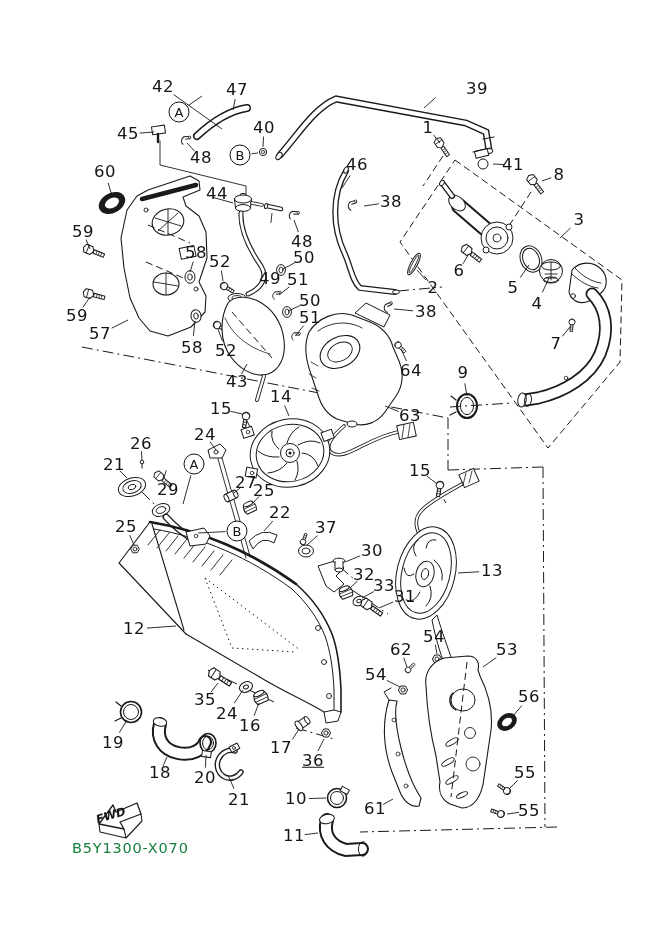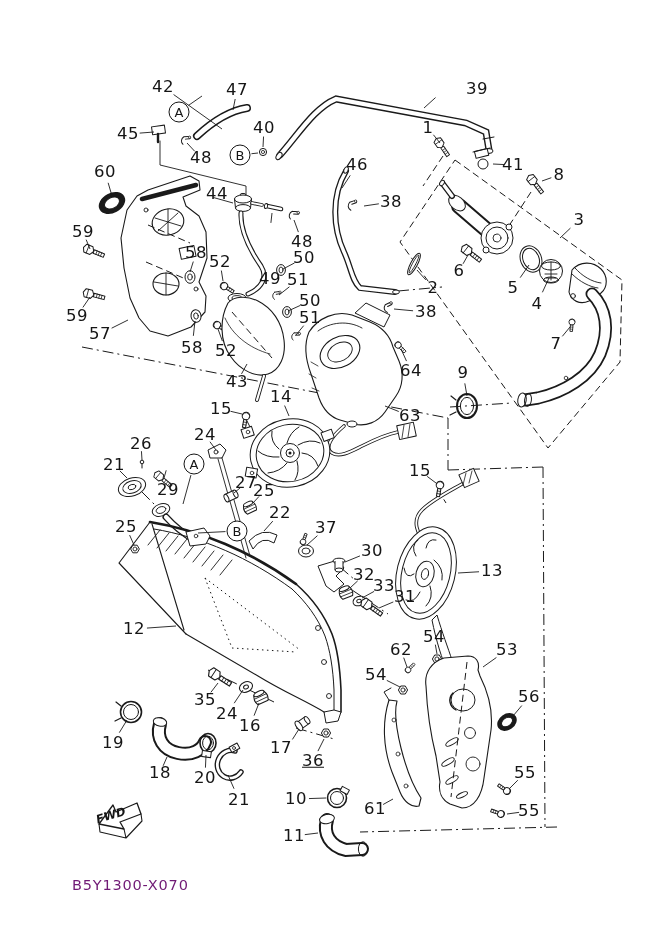--- a/index.html
+++ b/index.html
@@ -12,21 +12,21 @@
   .tO{stroke:#1a1a1a;fill:none;stroke-linecap:round;}
   .tI{stroke:#fff;fill:none;stroke-linecap:round;}
   .dash{stroke:#1a1a1a;fill:none;stroke-dasharray:7 4;stroke-width:1;}
   .dd{stroke:#1a1a1a;fill:none;stroke-dasharray:11 4 2 4;stroke-width:1;}
   .dot{stroke:#1a1a1a;fill:none;stroke-dasharray:1.5 3.5;stroke-width:1;}
   .callout{position:absolute;transform:translate(-50%,-50%);font-size:16.5px;color:#151515;
            letter-spacing:.5px;white-space:nowrap;line-height:1;}
   .refmark{position:absolute;width:21px;height:21px;border:1.5px solid #151515;border-radius:50%;
            box-sizing:border-box;display:flex;align-items:center;justify-content:center;
            font-size:13px;color:#151515;background:#fff;transform:translate(-50%,-50%);line-height:1;}
-  .code{position:absolute;left:72px;top:877px;font-size:14.5px;color:#701a75;letter-spacing:.8px;}
+  .code{position:absolute;left:72px;top:840px;font-size:14.5px;color:#15803d;letter-spacing:.8px;}
 </style>
 </head>
 <body>
 
 <div class="stage">
 
 <svg width="661" height="935" viewBox="0 0 661 935">
   <defs>
     <g id="bolt">
       <polygon class="fw" points="-5,-4.2 1.5,-4.2 4,0 1.5,4.2 -5,4.2 -7,0"></polygon>

